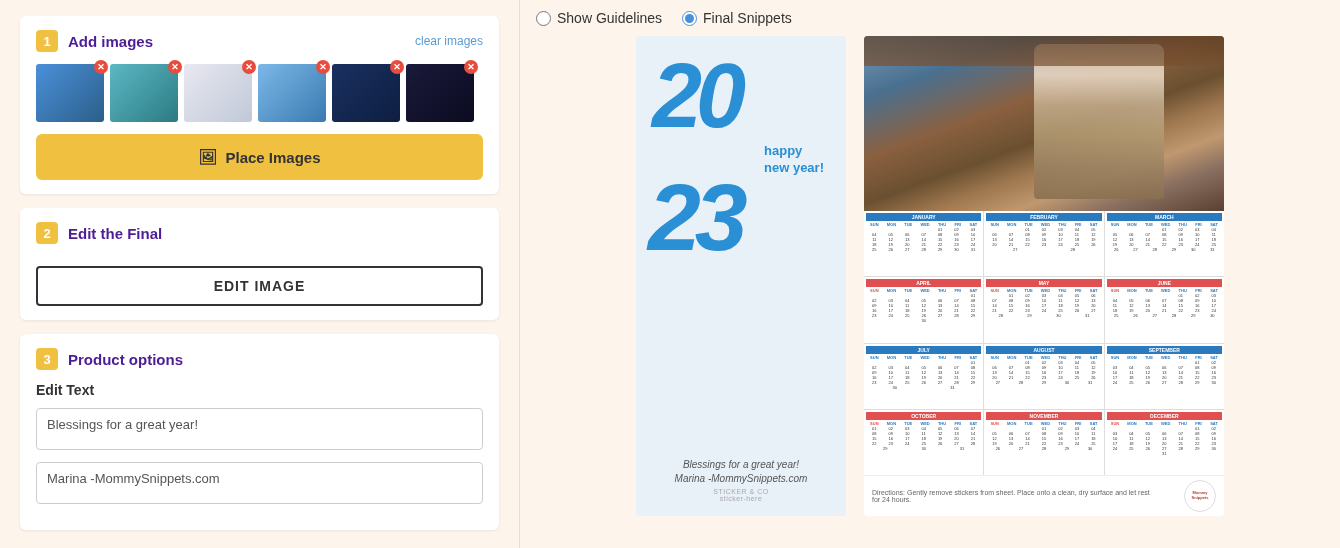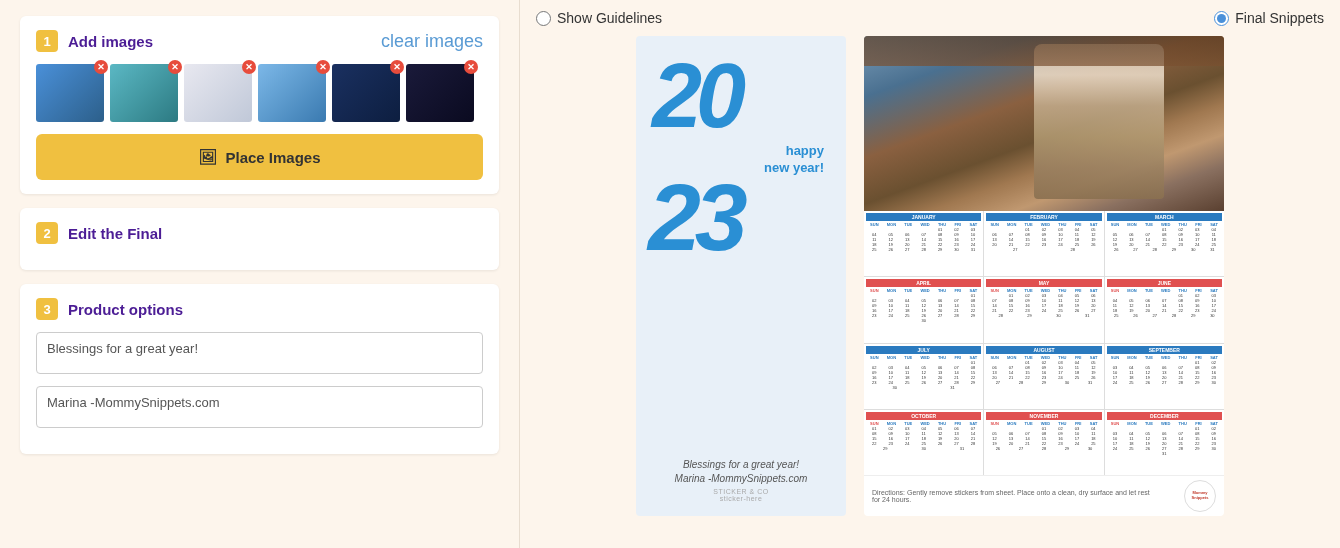--- a/index.html
+++ b/index.html
@@ -44,21 +44,21 @@
     }
 
     .section-title {
       font-size: 15px;
       font-weight: 600;
       color: #4c1d95;
     }
 
     .section-action {
       margin-left: auto;
-      font-size: 18px;
+      font-size: 12px;
       color: #5a9bd4;
       cursor: pointer;
       text-decoration: none;
     }
 
     
     .section-1 {
       background: #fff;
       border-radius: 6px;
       padding: 14px 16px;
@@ -199,21 +199,21 @@
       flex-direction: column;
       padding: 10px 16px 10px 16px;
       overflow: hidden;
     }
 
     .view-controls {
       display: flex;
       align-items: center;
       gap: 20px;
       margin-bottom: 10px;
-      justify-content: space-between;
+      justify-content: flex-start;
     }
 
     .radio-option {
       display: flex;
       align-items: center;
       gap: 6px;
       font-size: 14px;
       color: #333;
       cursor: pointer;
     }
@@ -367,27 +367,29 @@
       <span>🖼</span>
       <span>Place Images</span>
     </button>
   </div>
 
   <div class="section-2">
     <div class="section-header">
       <div class="section-number">2</div>
       <span class="section-title">Edit the Final</span>
     </div>
+    <button class="edit-image-btn">EDIT IMAGE</button>
   </div>
 
   <div class="section-3">
     <div class="section-header">
       <div class="section-number">3</div>
       <span class="section-title">Product options</span>
     </div>
+    <div class="edit-text-label">Edit Text</div>
     <div class="text-field-wrapper">
       <textarea style="">Blessings for a great year!</textarea>
     </div>
     <div class="text-field-wrapper">
       <textarea style="">Marina -MommySnippets.com</textarea>
     </div>
   </div>
 </div>
 
 <div class="right-panel">
@@ -400,21 +402,21 @@
     <label class="radio-option">
       <input type="radio" name="viewMode" checked="" style="">
       <span>Final Snippets</span>
     </label>
   </div>
 
   <div class="preview-area">
 
     <div class="calendar-preview">
       <div style="font-size:90px;font-weight:900;color:#2a8fd4;line-height:0.9;font-style:italic;letter-spacing:-6px;align-self:flex-start;padding-left:8px;margin-top:8px;">20</div>
-      <div style="font-size:13px;color:#2a8fd4;font-weight:600;align-self:flex-end;margin-right:14px;margin-top:6px;text-align:right;line-height:1.3;">happy<br>new year!</div>
+      <div style="font-size:13px;color:#2a8fd4;font-weight:600;align-self:flex-end;margin-right:14px;margin-top:6px;line-height:1.3;">happy<br>new year!</div>
       <div style="font-size:95px;font-weight:900;color:#2a8fd4;line-height:0.85;font-style:italic;letter-spacing:-6px;align-self:flex-start;padding-left:4px;">23</div>
       <div style="margin-top:auto;text-align:center;padding-bottom:6px;">
         <div style="font-size:10px;color:#555;font-style:italic;line-height:1.6;">Blessings for a great year!</div>
         <div style="font-size:10px;color:#555;font-style:italic;">Marina -MommySnippets.com</div>
         <div style="font-size:7px;color:#aaa;margin-top:4px;letter-spacing:0.5px;">STICKER &amp; CO<br>sticker-here</div>
       </div>
     </div>
 
     <div class="calendar-full-preview">
 

